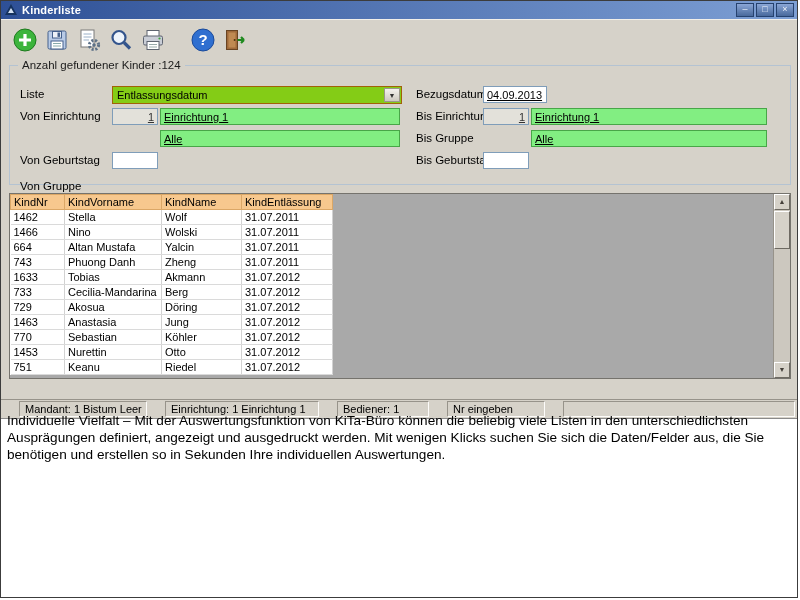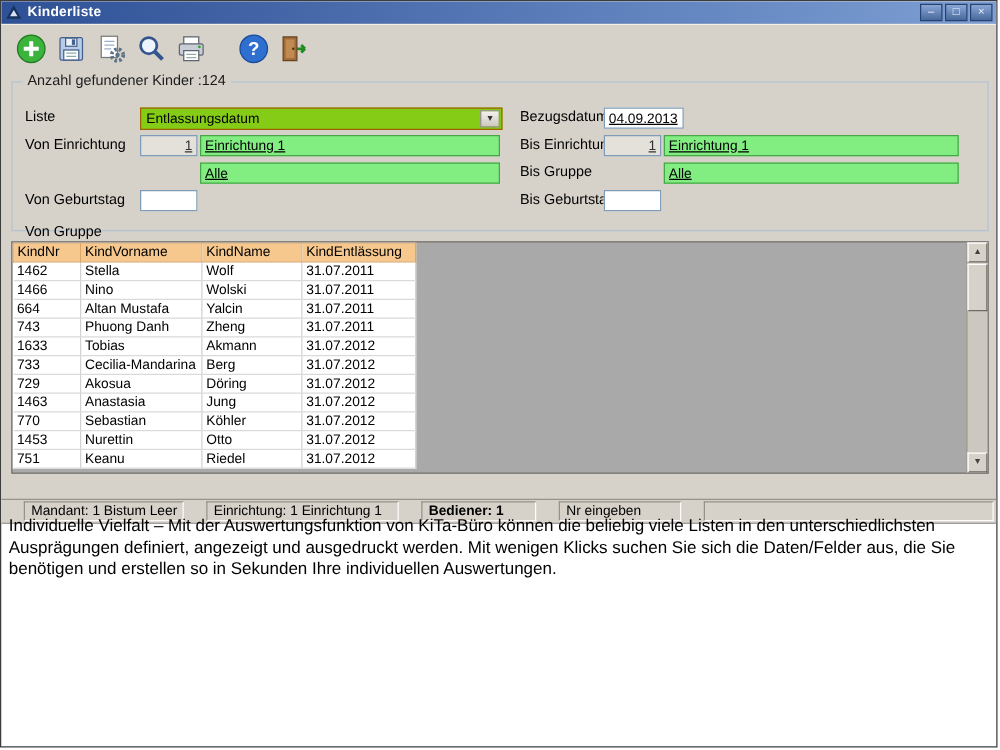--- a/index.html
+++ b/index.html
@@ -264,21 +264,21 @@
       <div class="vscroll">
         <div class="sb-arrow sb-up">▲</div>
         <div class="sb-thumb"></div>
         <div class="sb-arrow sb-down">▼</div>
       </div>
     </div>
 
     <div class="statusbar">
         <div class="sb-panel" style="width: 128px;">Mandant: 1 Bistum Leer</div>
         <div class="sb-panel" style="width: 154px;">Einrichtung: 1 Einrichtung 1</div>
-        <div class="sb-panel" style="width: 92px; font-weight: bold;">Bediener: 1</div>
+        <div class="sb-panel" style="width: 92px;">Bediener: 1</div>
         <div class="sb-panel" style="width: 98px;">Nr eingeben</div>
         <div class="sb-panel sb-fill"></div>
       </div>
 
   </div>
 
   <div class="caption">Individuelle Vielfalt – Mit der Auswertungsfunktion von KiTa-Büro können die beliebig viele Listen in den unterschiedlichsten Ausprägungen definiert, angezeigt und ausgedruckt werden. Mit wenigen Klicks suchen Sie sich die Daten/Felder aus, die Sie benötigen und erstellen so in Sekunden Ihre individuellen Auswertungen.</div>
 
 </div>
 

